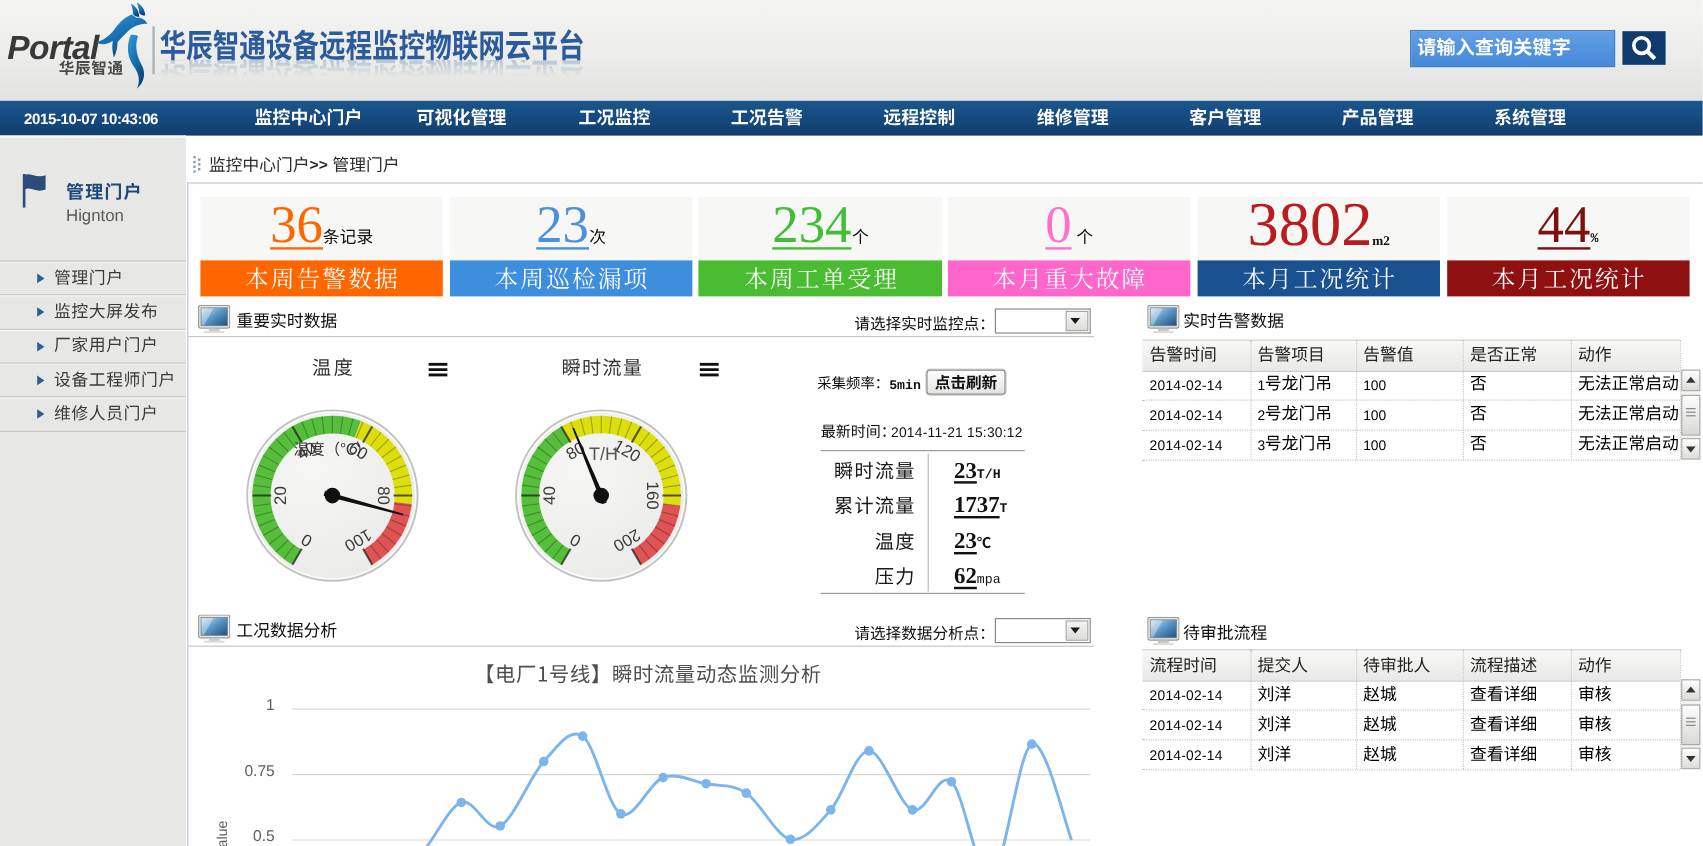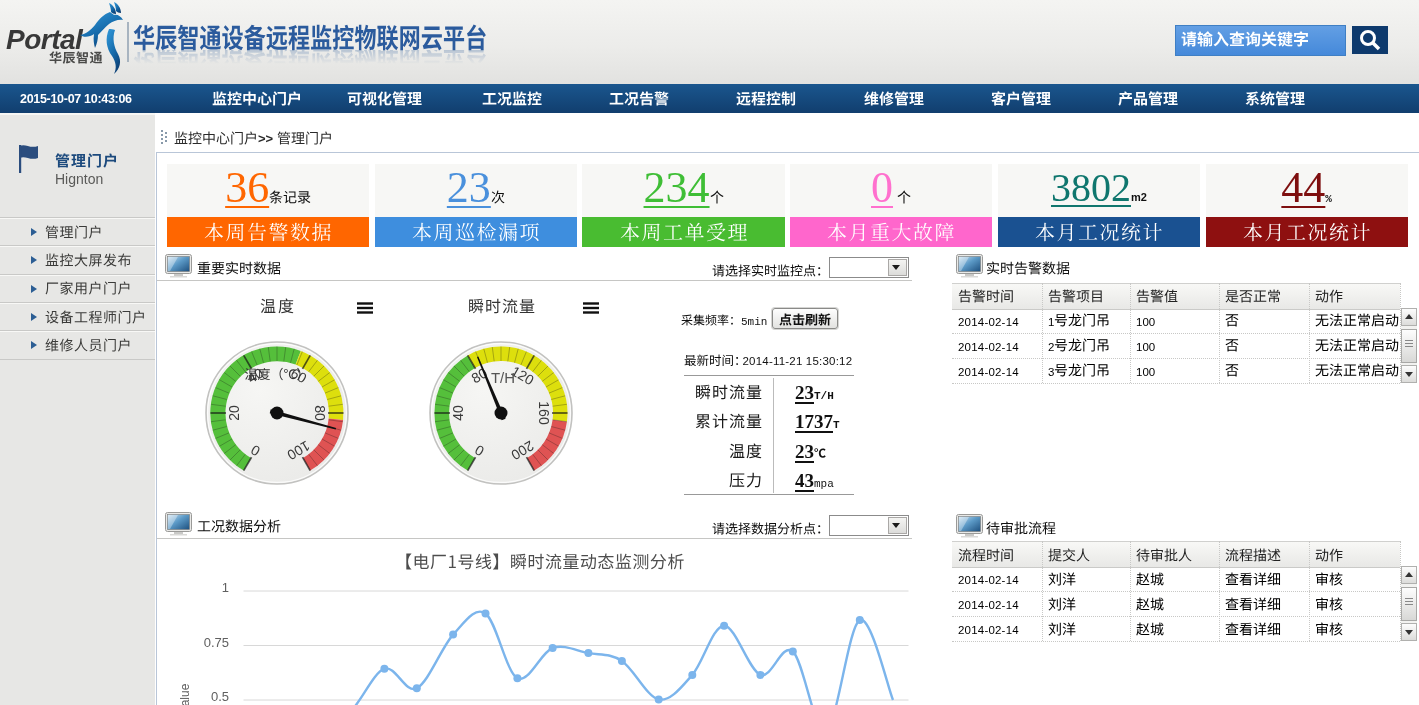--- a/index.html
+++ b/index.html
@@ -272,21 +272,21 @@
     </svg></div>
 <div class="abs" style="left:790.1px;top:216.5px;width:202.3px;height:30.5px;background:#ff66cc;text-align:center;padding-top:5px;box-sizing:border-box"><svg class="cjk" style="vertical-align:-2.4px;" width="127.5" height="20.0" viewBox="0 -880 6375 1000" preserveAspectRatio="none" fill="#fff">
       <use href="#g72" x="0"></use>
       <use href="#g88" x="1075"></use>
       <use href="#g89" x="2150"></use>
       <use href="#g90" x="3225"></use>
       <use href="#g91" x="4300"></use>
       <use href="#g92" x="5375"></use>
     </svg></div>
 <div class="abs" style="left:997.8px;top:164px;width:202.3px;height:52.5px;background:#f7f7f5"></div>
-<div class="abs" style="left:997.8px;top:166px;width:202.3px;line-height:44px;text-align:center"><span style="font-family:'Liberation Serif';font-size:40px;color:#0f766e;text-decoration:underline;text-decoration-thickness:2px;text-underline-offset:4px">3802</span><span style="font-size:11px;font-weight:bold;color:#111;font-family:Liberation Sans, sans-serif">m2</span></div>
+<div class="abs" style="left:997.8px;top:166px;width:202.3px;line-height:44px;text-align:center"><span style="font-family:'Liberation Serif';font-size:52px;color:#b91c1c;text-decoration-thickness:2px;text-underline-offset:4px">3802</span><span style="font-size:11px;font-weight:bold;color:#111;font-family:Liberation Serif, serif">m2</span></div>
 <div class="abs" style="left:997.8px;top:216.5px;width:202.3px;height:30.5px;background:#1a5191;text-align:center;padding-top:5px;box-sizing:border-box"><svg class="cjk" style="vertical-align:-2.4px;" width="127.5" height="20.0" viewBox="0 -880 6375 1000" preserveAspectRatio="none" fill="#fff">
       <use href="#g72" x="0"></use>
       <use href="#g88" x="1075"></use>
       <use href="#g84" x="2150"></use>
       <use href="#g93" x="3225"></use>
       <use href="#g94" x="4300"></use>
       <use href="#g95" x="5375"></use>
     </svg></div>
 <div class="abs" style="left:1205.5px;top:164px;width:202.3px;height:52.5px;background:#f7f7f5"></div>
 <div class="abs" style="left:1205.5px;top:166px;width:202.3px;line-height:44px;text-align:center"><span style="font-family:'Liberation Serif';font-size:44px;color:#7e0f0f;text-decoration:underline;text-decoration-thickness:2px;text-underline-offset:4px">44</span><span style="font-size:11px;font-weight:bold;color:#111;font-family:'Liberation Mono'">%</span></div>
@@ -522,21 +522,21 @@
     </g>
     <path d="M80.7 87.3 L56.0 23.9 L57.3 23.4 L84.6 85.7 Z" fill="#101010"></path>
     <circle cx="80" cy="80" r="6.5" fill="#101010"></circle>
   </svg>
 <div class="abs" style="left:681px;top:311px"><svg class="cjk" style="vertical-align:-1.4px;" width="60.0" height="12.0" viewBox="0 -880 5000 1000" preserveAspectRatio="none" fill="#111">
       <use href="#g115" x="0"></use>
       <use href="#g116" x="1000"></use>
       <use href="#g117" x="2000"></use>
       <use href="#g118" x="3000"></use>
       <use href="#g106" x="4000"></use>
-    </svg><span style="font-family:'Liberation Mono';font-size:11px;font-weight:normal;color:#111">5min</span></div>
+    </svg><span style="font-family:'Liberation Mono';font-size:11px;font-weight:bold;color:#111">5min</span></div>
 <div class="abs" style="left:772px;top:308px;width:64px;height:18px;background:linear-gradient(#fefefe,#e2e2e0);border:1px solid #8a8a88;border-radius:3px;box-shadow:0 0 0 1px #d5d5d3;text-align:center;padding-top:1px"><svg class="cjk" style="vertical-align:-1.6px;" width="52.0" height="13.0" viewBox="0 -880 4000 1000" preserveAspectRatio="none" fill="#111">
       <use href="#g119" x="0"></use>
       <use href="#g120" x="1000"></use>
       <use href="#g121" x="2000"></use>
       <use href="#g122" x="3000"></use>
     </svg></div>
 <div class="abs" style="left:684px;top:351px"><svg class="cjk" style="vertical-align:-1.5px;" width="62.5" height="12.5" viewBox="0 -880 5000 1000" preserveAspectRatio="none" fill="#111">
       <use href="#g123" x="0"></use>
       <use href="#g124" x="1000"></use>
       <use href="#g99" x="2000"></use>
@@ -564,21 +564,21 @@
       <use href="#g107" x="0"></use>
       <use href="#g108" x="1062"></use>
     </svg></div>
 <div class="abs" style="left:795px;top:440.6px"><span style="font-family:'Liberation Serif';font-size:19px;font-weight:bold;color:#111;text-decoration:underline;text-decoration-thickness:1.5px;text-underline-offset:3px">23</span><svg class="cjk" style="vertical-align:-1.4px;" width="12.0" height="12.0" viewBox="0 -880 1000 1000" preserveAspectRatio="none" fill="#111">
       <use href="#g128" x="0"></use>
     </svg></div>
 <div class="abs" style="left:684px;top:471.9px;width:78px;text-align:right"><svg class="cjk" style="vertical-align:-1.9px;" width="33.0" height="16.0" viewBox="0 -880 2062 1000" preserveAspectRatio="none" fill="#1a1a1a">
       <use href="#g129" x="0"></use>
       <use href="#g130" x="1062"></use>
     </svg></div>
-<div class="abs" style="left:795px;top:469.9px"><span style="font-family:'Liberation Serif';font-size:19px;font-weight:bold;color:#111;text-decoration:underline;text-decoration-thickness:1.5px;text-underline-offset:3px">43</span><span style="font-family:'Liberation Mono';font-size:11px;font-weight:normal;color:#111">mpa</span></div>
+<div class="abs" style="left:795px;top:469.9px"><span style="font-family:'Liberation Serif';font-size:19px;font-weight:bold;color:#111;text-decoration:underline;text-decoration-thickness:1.5px;text-underline-offset:3px">62</span><span style="font-family:'Liberation Mono';font-size:11px;font-weight:normal;color:#111">mpa</span></div>
 <svg style="position:absolute;left:165px;top:512px" width="27" height="24" viewBox="0 0 27 24">
     <defs>
       <linearGradient id="scr677" x1="0" y1="0" x2="1" y2="1">
         <stop offset="0" stop-color="#cfe3f2"></stop>
         <stop offset="0.45" stop-color="#5d9bc8"></stop>
         <stop offset="1" stop-color="#1d4f7e"></stop>
       </linearGradient>
     </defs>
     <rect x="0.5" y="0.5" width="26" height="19" rx="2" fill="#e9e9e7" stroke="#9a9a98"></rect>
     <rect x="2.5" y="2.5" width="22" height="15" fill="url(#scr677)" stroke="#7a7a78" stroke-width="0.6"></rect>

